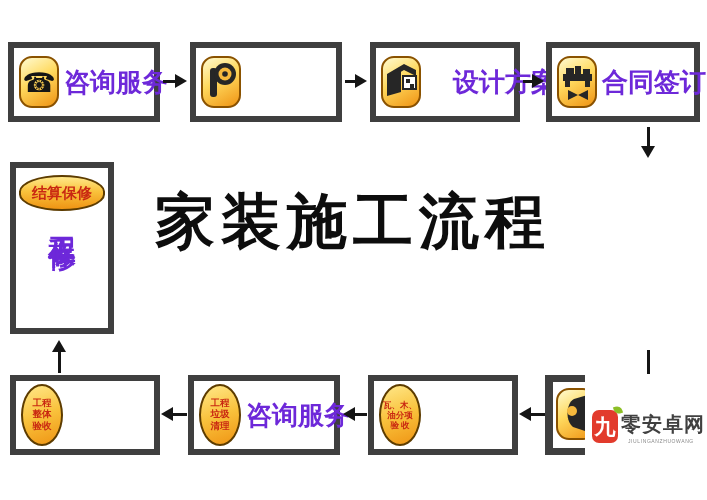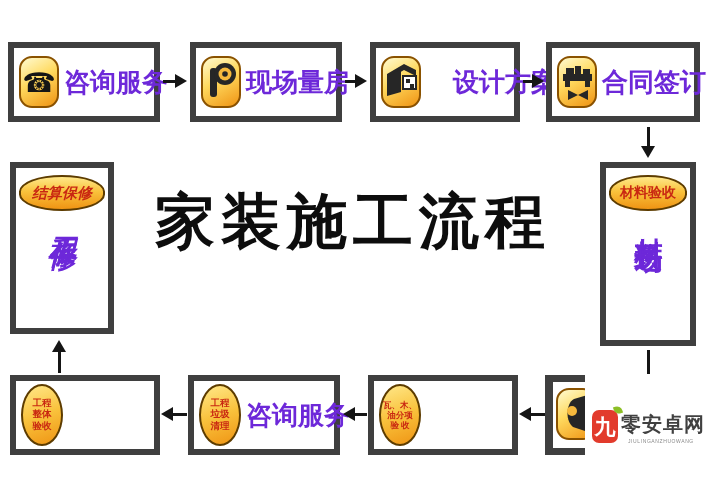--- a/index.html
+++ b/index.html
@@ -103,21 +103,20 @@
 
   <div class="box hstep" style="left:190px;top:42px;width:152px;height:80px;">
     <div class="icon">
       <svg width="36" height="46" viewBox="0 0 36 46">
         <rect x="7" y="9" width="7" height="29" rx="3" fill="#262626"></rect>
         <circle cx="22" cy="15" r="11" fill="#262626"></circle>
         <circle cx="22" cy="15" r="6.5" fill="#f6b93d"></circle>
         <circle cx="22" cy="15" r="2.8" fill="#262626"></circle>
       </svg>
     </div>
-    <span class="step-label h-label">现场量房</span>
   </div>
 
   <div class="box hstep" style="left:370px;top:42px;width:150px;height:80px;gap:32px;">
     <div class="icon">
       <svg width="36" height="46" viewBox="0 0 36 46">
         <path d="M4 15 L21 5 L33 11 L33 17 L21 11 L4 21 Z" fill="#262626"></path>
         <path d="M4 18 L18 10 L18 33 L4 37 Z" fill="#262626"></path>
         <rect x="20" y="17" width="13" height="13" fill="#ffffff" stroke="#262626" stroke-width="2"></rect>
         <rect x="23" y="20" width="4" height="4" fill="#262626"></rect>
         <rect x="27" y="25" width="4" height="4" fill="#262626"></rect>
@@ -135,26 +134,22 @@
         <rect x="4" y="15" width="29" height="7" fill="#262626"></rect>
         <rect x="6" y="22" width="5" height="6" fill="#262626"></rect>
         <rect x="26" y="22" width="5" height="6" fill="#262626"></rect>
         <path d="M9 31 L19 36 L9 41 Z" fill="#262626"></path>
         <path d="M29 31 L19 36 L29 41 Z" fill="#262626"></path>
       </svg>
     </div>
     <span class="step-label h-label">合同签订</span>
   </div>
 
-  <div class="box vstep" style="left:600px;top:162px;width:96px;height:184px;">
-    <div class="cyl-badge" style="width:78px;height:36px;font-size:14px;">材料验收</div>
-    <span class="step-label v-label">材料进场</span>
-  </div>
-
-  <div class="box vstep" style="left:10px;top:162px;width:104px;height:172px;font-style:italic;">
+
+  <div class="box vstep" style="left:10px;top:162px;width:104px;height:172px;">
     <div class="cyl-badge" style="width:86px;height:36px;font-size:15px;">结算保修</div>
     <span class="step-label v-label" style="font-size:27px;">工程保修</span>
   </div>
 
   <div id="title">家装施工流程</div>
 
   <div class="box hstep" style="left:10px;top:375px;width:150px;height:80px;">
     <div class="oval-badge">
       <span>工程</span>
       <span>整体</span>

